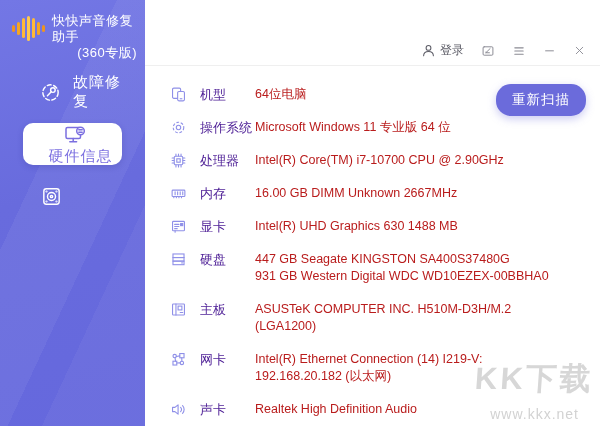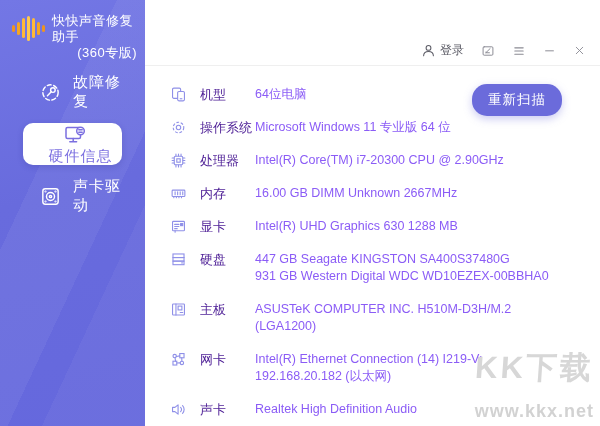--- a/index.html
+++ b/index.html
@@ -40,32 +40,32 @@
   }
   .tb-btn { display:flex; align-items:center; gap:4px; color:#5c5c66; cursor:pointer; }
   .tb-btn svg { display:block; }
   .login-label { font-size:12px; color:#5c5c66; }
 
   .content { flex:1; position:relative; padding-top:12px; }
   .row { display:flex; align-items:flex-start; padding:8px 0; }
   .row-icon { width:17px; height:17px; margin-left:25px; flex:0 0 17px; }
   .row-icon svg { display:block; }
   .row-label { width:55px; margin-left:13px; font-size:13px; color:#4c1d95; line-height:17px; flex:0 0 55px; }
-  .row-value { width:300px; font-size:12.5px; color:#8b5cf6; line-height:17px; white-space:pre-line; word-break:break-word; }
+  .row-value { width:300px; font-size:12.5px; color:#b91c1c; line-height:17px; white-space:pre-line; word-break:break-word; }
 
   .rescan-btn {
-    position:absolute; top:18px; right:38px; padding:7px 16px; border:none; cursor:pointer;
+    position:absolute; top:18px; right:14px; padding:7px 16px; border:none; cursor:pointer;
     background:#6b6bdb; color:#fff; font-size:13.5px; letter-spacing:1px;
     border-radius:15px; font-family:"Liberation Sans", sans-serif;
     box-shadow:0 3px 8px rgba(107,107,219,.35);
   }
 
   .watermark { position:absolute; right:6px; bottom:4px; text-align:center; pointer-events:none; }
   .wm-big { font-size:31px; font-weight:800; color:#d7d7d7; letter-spacing:3px; transform:skewX(-4deg); line-height:34px; text-shadow:1px 1px 0 #fff; }
-  .wm-url { font-size:18px; font-weight:700; color:#d2d2d2; letter-spacing:1px; margin-top:16px; }
+  .wm-url { font-size:14px; font-weight:400; color:#d2d2d2; letter-spacing:1px; margin-top:10px; }
 </style>
 </head>
 <body>
 
 <div class="window">
 
   <div class="sidebar">
     <div class="logo-row">
       <div class="logo-wave">
         <span style="height:7px;background:#ed9422"></span>
@@ -111,21 +111,20 @@
           <svg width="23" height="23" viewBox="0 0 24 24" fill="none" stroke="#ffffff" stroke-width="1.5" stroke-linecap="round">
             <rect x="4" y="4" width="16" height="16" rx="2.5"></rect>
             <circle cx="12" cy="12" r="4.2"></circle>
             <circle cx="12" cy="12" r="1.2"></circle>
             <circle cx="6.8" cy="6.8" r="0.4"></circle>
             <circle cx="17.2" cy="6.8" r="0.4"></circle>
             <circle cx="6.8" cy="17.2" r="0.4"></circle>
             <circle cx="17.2" cy="17.2" r="0.4"></circle>
           </svg>
         </span>
-        <span>声卡驱动</span>
       </div>
     </div>
   </div>
 
   <div class="main">
 
     <div class="titlebar">
       <span class="tb-btn">
         <svg width="15" height="15" viewBox="0 0 20 20" fill="none" stroke="#5c5c66" stroke-width="1.4" stroke-linecap="round">
           <circle cx="10" cy="6.5" r="3.2"></circle>
@@ -185,21 +184,21 @@
 
       <div class="row">
         <span class="row-icon">
           <svg width="17" height="17" viewBox="0 0 20 20" fill="none" stroke="#8f90e8" stroke-width="1.3" stroke-linecap="round">
             <rect x="5" y="5" width="10" height="10" rx="1.5"></rect>
             <rect x="8" y="8" width="4" height="4"></rect>
             <path d="M7 2.5v2 M10 2.5v2 M13 2.5v2 M7 15.5v2 M10 15.5v2 M13 15.5v2 M2.5 7h2 M2.5 10h2 M2.5 13h2 M15.5 7h2 M15.5 10h2 M15.5 13h2"></path>
           </svg>
         </span>
         <span class="row-label">处理器</span>
-        <span class="row-value">Intel(R) Core(TM) i7-20300 CPU @ 2.90GHz</span>
+        <span class="row-value">Intel(R) Core(TM) i7-10700 CPU @ 2.90GHz</span>
       </div>
 
       <div class="row">
         <span class="row-icon">
           <svg width="17" height="17" viewBox="0 0 20 20" fill="none" stroke="#8f90e8" stroke-width="1.3" stroke-linecap="round">
             <rect x="2.5" y="6" width="15" height="7.5" rx="1"></rect>
             <path d="M6 8v3.5 M9 8v3.5 M12 8v3.5 M15 8v3.5 M4.5 13.5v1.5 M7.5 13.5v1.5 M10.5 13.5v1.5 M13.5 13.5v1.5"></path>
           </svg>
         </span>
         <span class="row-label">内存</span>
@@ -209,21 +208,21 @@
       <div class="row">
         <span class="row-icon">
           <svg width="17" height="17" viewBox="0 0 20 20" fill="none" stroke="#8f90e8" stroke-width="1.3" stroke-linecap="round">
             <rect x="3" y="4" width="14" height="11" rx="1"></rect>
             <path d="M5.5 7.5h5 M5.5 10h5 M5.5 12.5h3"></path>
             <rect x="12.5" y="6.5" width="2.5" height="2.5" fill="#8f90e8"></rect>
             <path d="M6 15v1.8"></path>
           </svg>
         </span>
         <span class="row-label">显卡</span>
-        <span class="row-value">Intel(R) UHD Graphics 630 1288 MB</span>
+        <span class="row-value">Intel(R) UHD Graphics 630 1488 MB</span>
       </div>
 
       <div class="row">
         <span class="row-icon">
           <svg width="17" height="17" viewBox="0 0 20 20" fill="none" stroke="#8f90e8" stroke-width="1.3" stroke-linecap="round">
             <rect x="3.5" y="3.5" width="13" height="4.2"></rect>
             <rect x="3.5" y="7.7" width="13" height="4.2"></rect>
             <rect x="3.5" y="11.9" width="13" height="4.2"></rect>
             <path d="M13.8 14 h0.8"></path>
           </svg>

